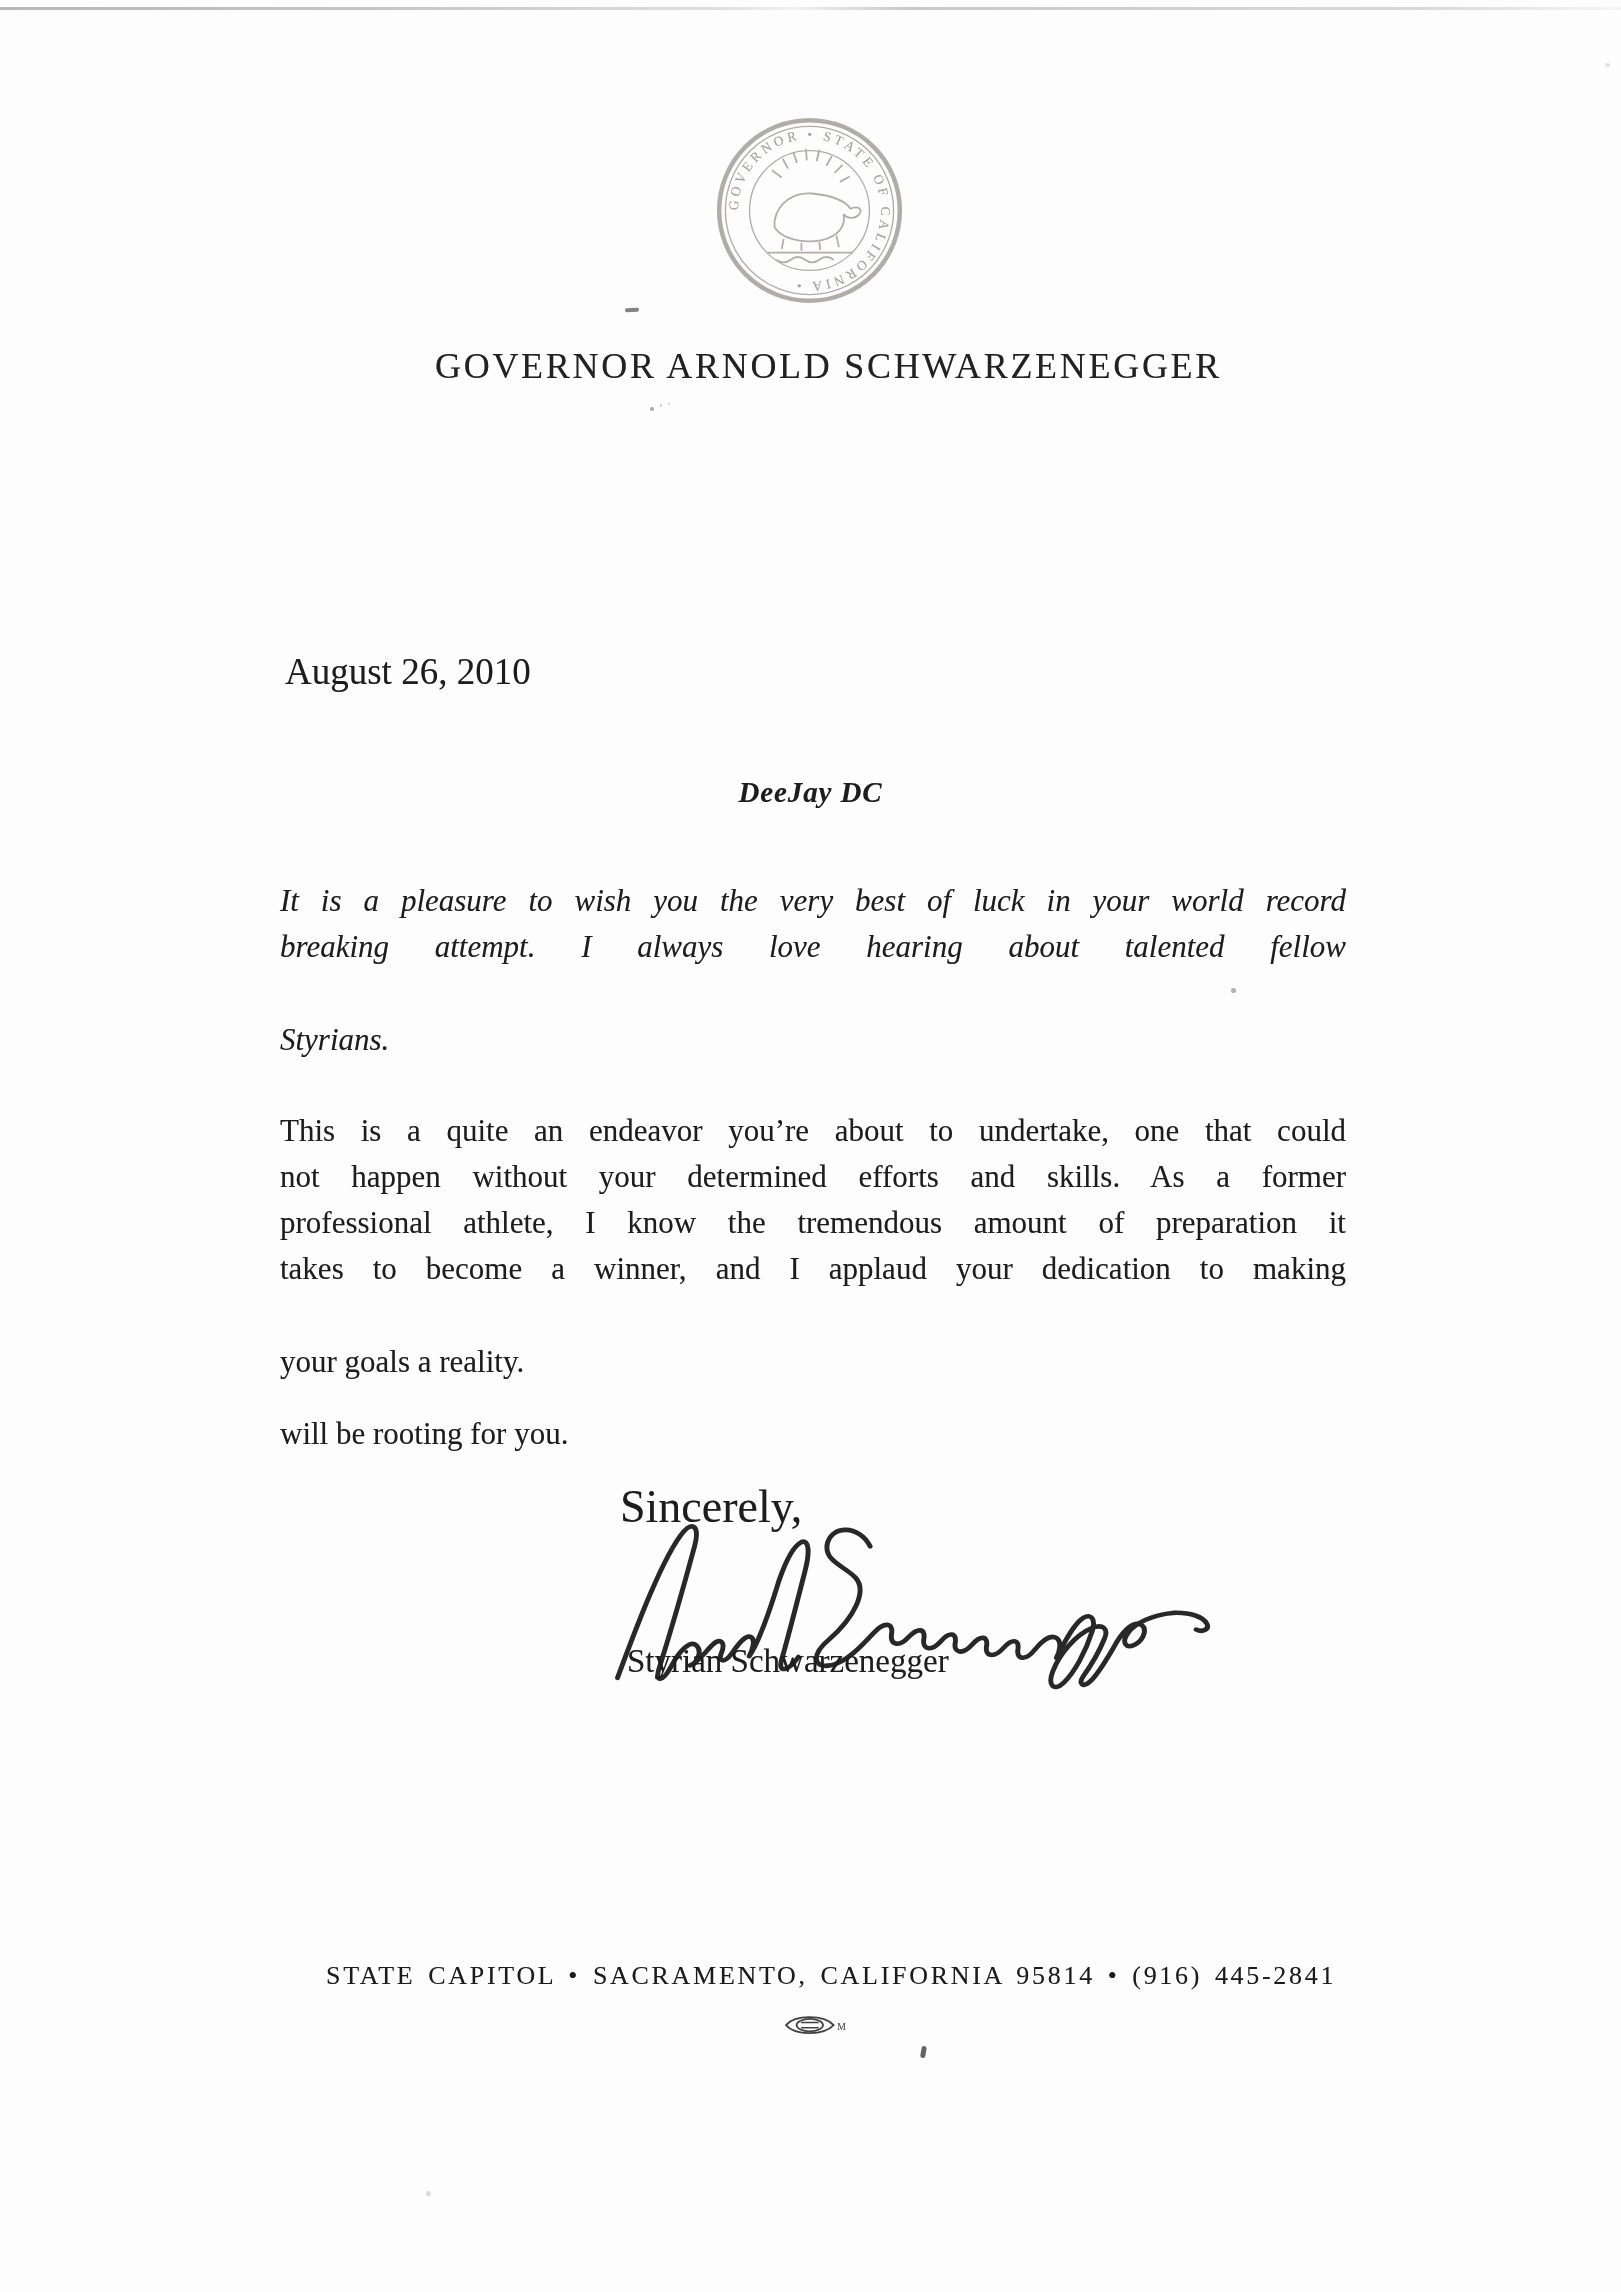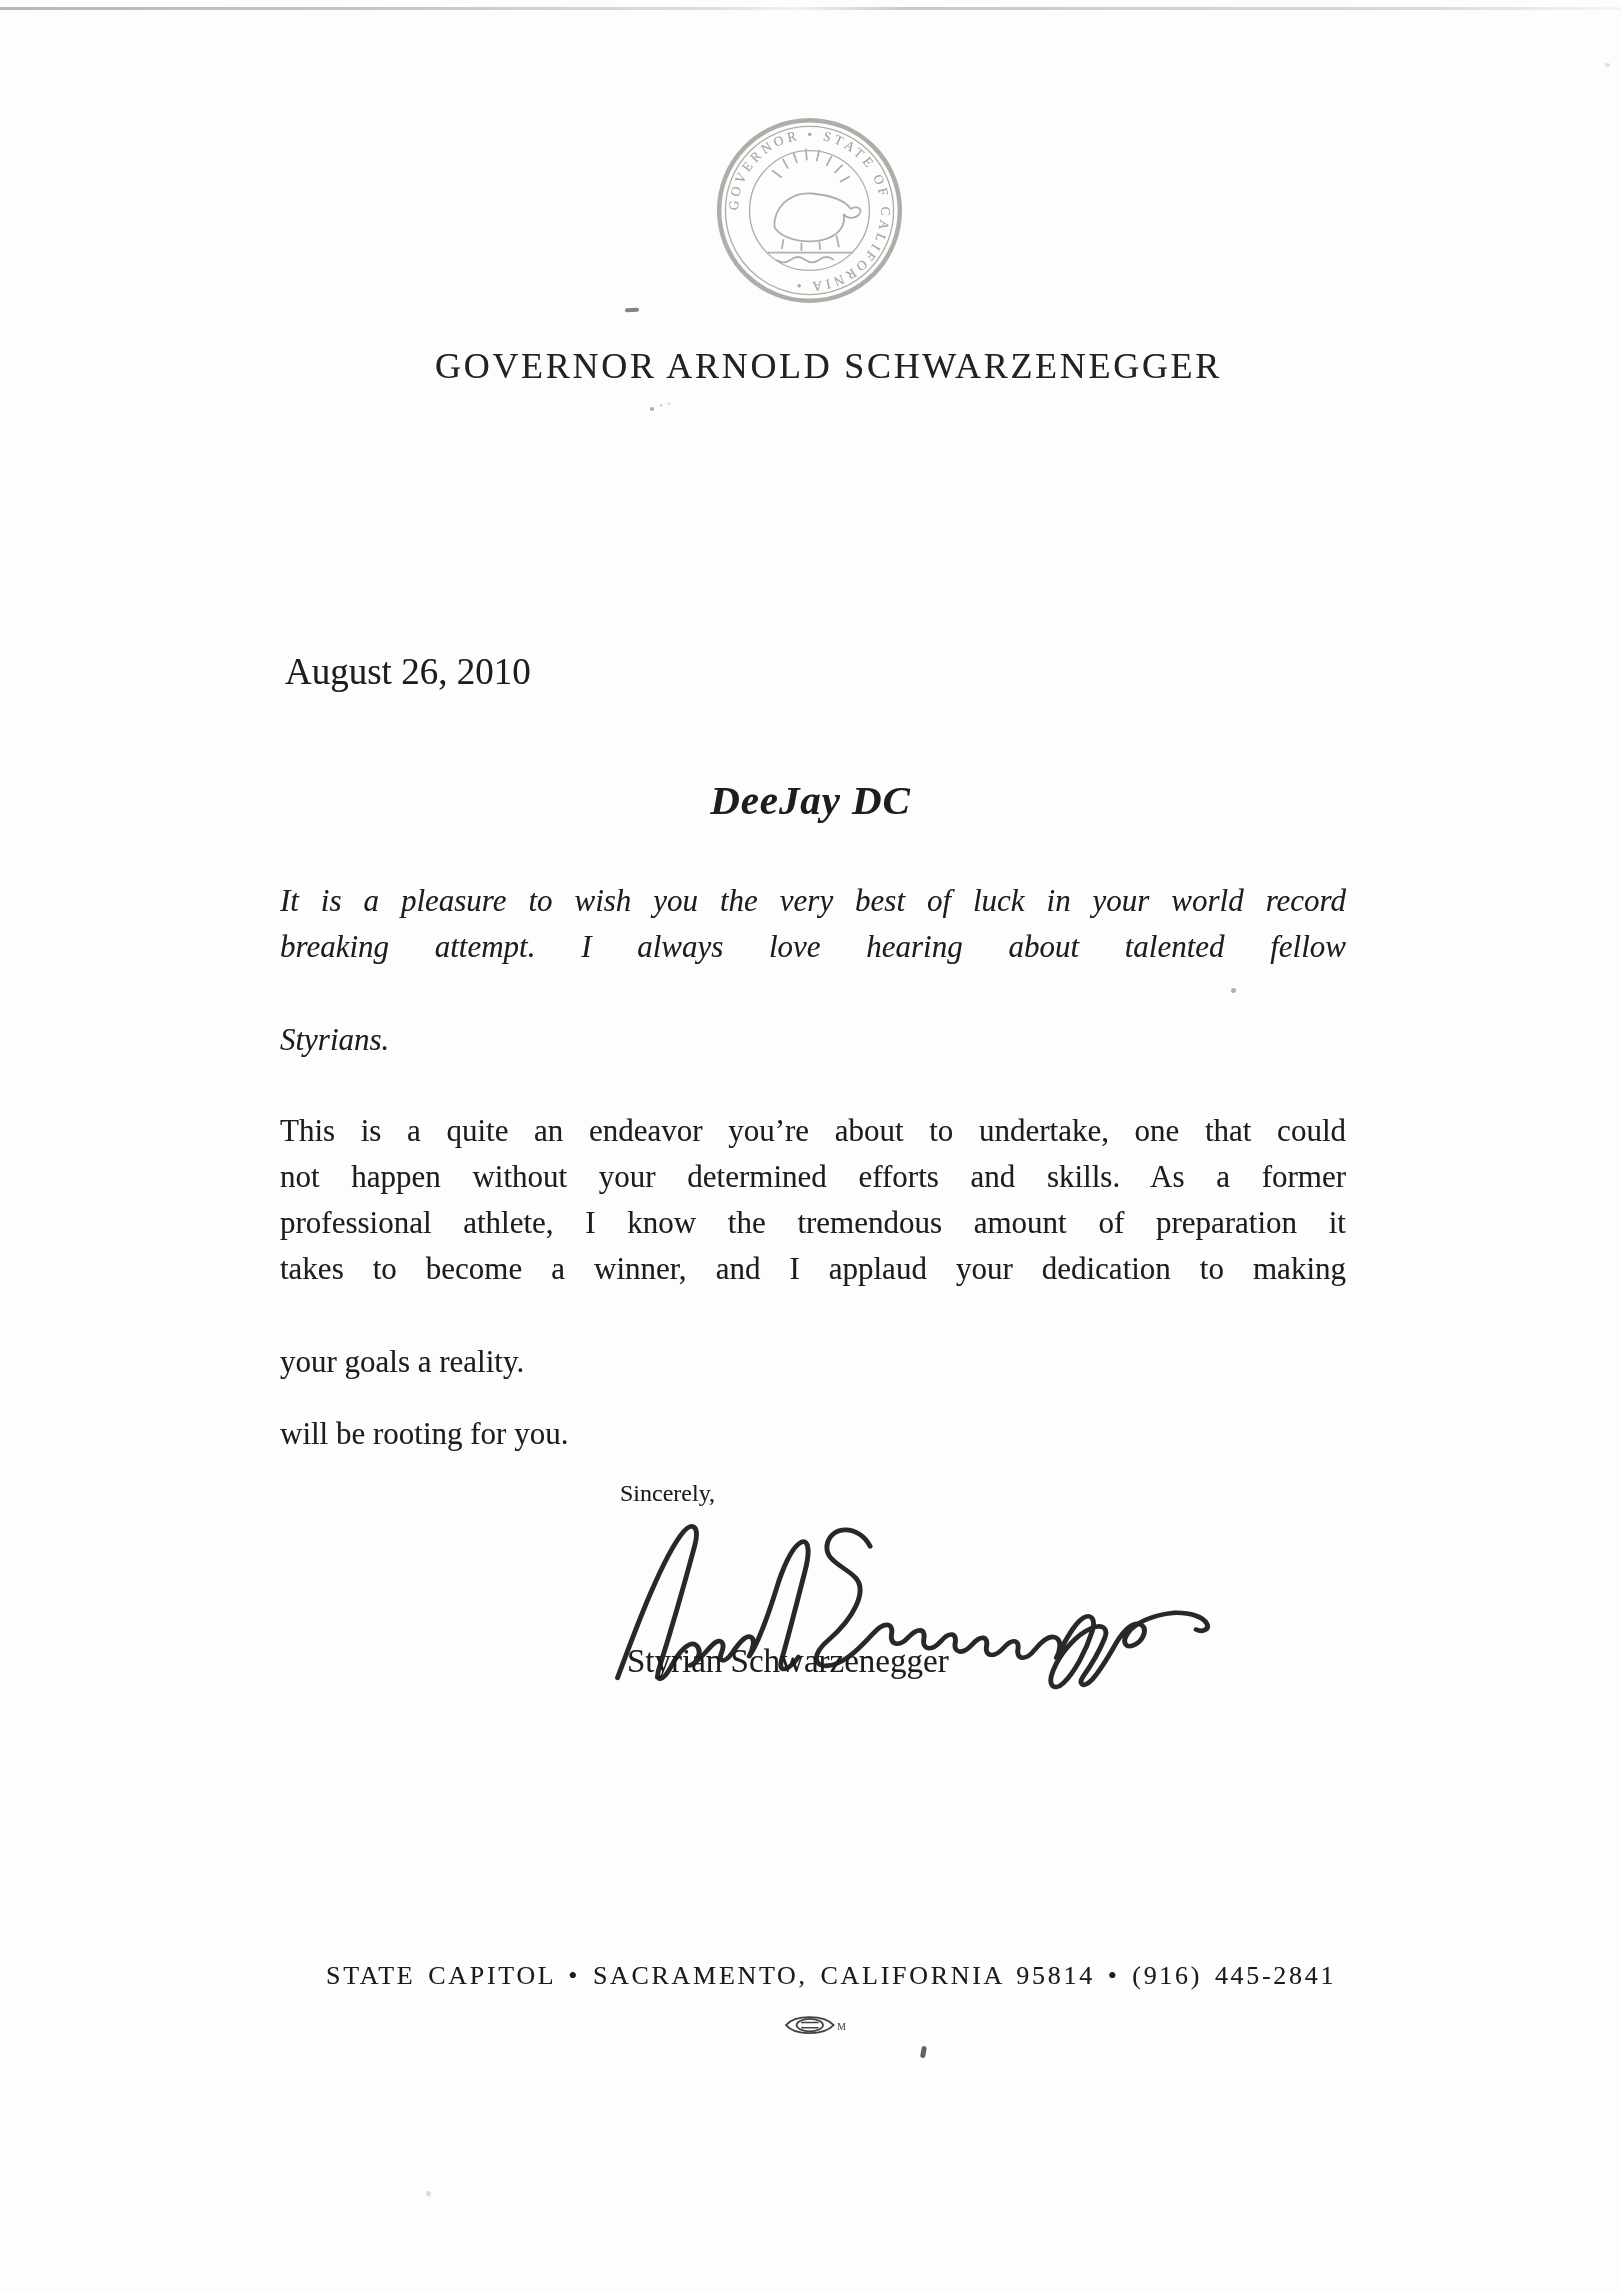--- a/index.html
+++ b/index.html
@@ -17,28 +17,28 @@
     background:linear-gradient(90deg,#ababab 0%,#bdbdbd 25%,#d8d8d8 44%,#efefef 49%,#bfbfbf 56%,#c9c9c9 72%,#d2d2d2 88%,#f2f2f2 99%);
     opacity:.85;
   }
   .seal{position:absolute;left:712px;top:113px;width:195px;height:195px;filter:blur(0.4px);opacity:.75;}
   .masthead{
     position:absolute;left:18px;top:345px;width:1621px;
     text-align:center;font-size:36px;letter-spacing:2.7px;white-space:nowrap;
     color:#222;
   }
   .date-line{position:absolute;left:285px;top:650px;width:1075px;font-size:37px;}
-  .recipient{position:absolute;left:273px;top:776px;width:1075px;text-align:center;font-size:41px;font-weight:bold;font-style:italic;letter-spacing:0.9px;}
+  .recipient{position:absolute;left:273px;top:776px;width:1075px;text-align:center;font-size:29px;font-weight:bold;font-style:italic;letter-spacing:0.9px;}
   .para{position:absolute;left:280px;width:1066px;font-size:31px;line-height:46px;}
   .para-1{top:878px;font-style:italic;}
   .para-2{top:1108px;}
   .para-3{top:1364px;}
   .jline{text-align:justify;text-align-last:justify;white-space:normal;}
   .jline.last{text-align:left;text-align-last:left;margin-top:47px;}
-  .closing{position:absolute;left:620px;top:1480px;font-size:24px;text-align:center;}
+  .closing{position:absolute;left:620px;top:1480px;font-size:46px;text-align:center;}
   .signature{position:absolute;left:605px;top:1518px;width:618px;height:179px;}
   .typed-name{position:absolute;left:627px;top:1643px;font-size:33px;}
   .footer-line{
     position:absolute;left:20.6px;top:1961px;width:1621px;
     text-align:center;font-size:26px;letter-spacing:2.7px;word-spacing:3.6px;
     color:#1b1b1b;white-space:nowrap;
   }
   .union-bug{position:absolute;left:781px;top:2011px;filter:blur(0.4px);opacity:.9;}
   
   .speck{position:absolute;}

